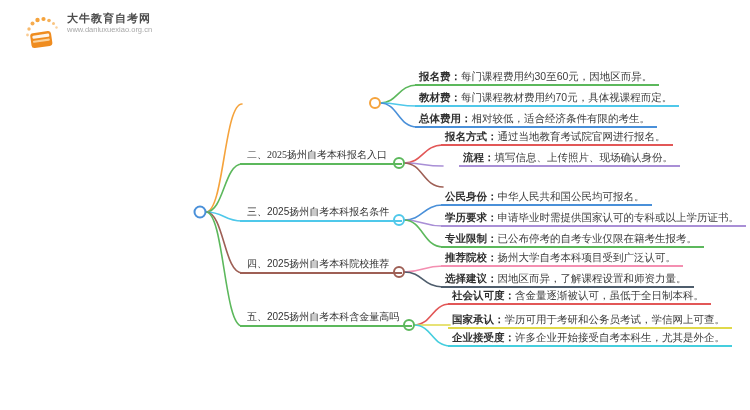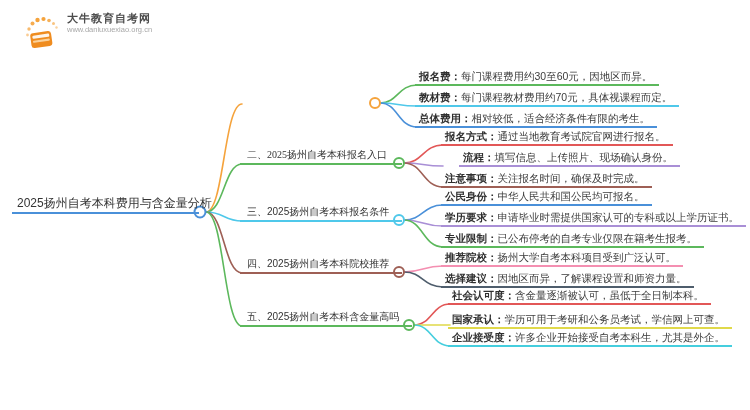--- a/index.html
+++ b/index.html
@@ -98,34 +98,32 @@
     </g>
 
     <circle cx="200" cy="212" r="5.5" fill="#ffffff" stroke="#4a90d9" stroke-width="2"></circle>
     <circle cx="375" cy="103" r="5" fill="#ffffff" stroke="#f5a33c" stroke-width="2"></circle>
     <circle cx="399" cy="163" r="5" fill="#ffffff" stroke="#5cb85c" stroke-width="2"></circle>
     <circle cx="399" cy="220" r="5" fill="#ffffff" stroke="#4fc8ea" stroke-width="2"></circle>
     <circle cx="399" cy="272" r="5" fill="#ffffff" stroke="#9e5f55" stroke-width="2"></circle>
     <circle cx="409" cy="325" r="5" fill="#ffffff" stroke="#5cb85c" stroke-width="2"></circle>
   </svg>
 
-  <div class="node root-node" style="border-bottom-color: rgb(74, 144, 217);">2025扬州自考本科费用与含金量分析</div>
 
   <div class="node branch-node" style="left: 240px; top: 146px; width: 155px; border-bottom-color: rgb(92, 184, 92); font-family: Liberation Serif, serif;">二、2025扬州自考本科报名入口</div>
   <div class="node branch-node" style="left: 240px; top: 203px; width: 155px; border-bottom-color: rgb(79, 200, 234);">三、2025扬州自考本科报名条件</div>
   <div class="node branch-node" style="left: 240px; top: 255px; width: 155px; border-bottom-color: rgb(158, 95, 85);">四、2025扬州自考本科院校推荐</div>
   <div class="node branch-node" style="left: 240px; top: 308px; width: 165px; border-bottom-color: rgb(92, 184, 92);">五、2025扬州自考本科含金量高吗</div>
 
   <div class="node leaf-node" style="left: 415px; top: 68px; border-bottom-color: rgb(92, 184, 92);"><b>报名费：</b><span>每门课程费用约30至60元，因地区而异。</span></div>
   <div class="node leaf-node" style="left: 415px; top: 89px; border-bottom-color: rgb(79, 200, 234);"><b>教材费：</b><span>每门课程教材费用约70元，具体视课程而定。</span></div>
   <div class="node leaf-node" style="left: 415px; top: 110px; border-bottom-color: rgb(74, 144, 217);"><b>总体费用：</b><span>相对较低，适合经济条件有限的考生。</span></div>
 
   <div class="node leaf-node" style="left: 441px; top: 128px; border-bottom-color: rgb(226, 87, 87);"><b>报名方式：</b><span>通过当地教育考试院官网进行报名。</span></div>
   <div class="node leaf-node" style="left: 459px; top: 149px; border-bottom-color: rgb(169, 143, 214);"><b>流程：</b><span>填写信息、上传照片、现场确认身份。</span></div>
-  <div class="node leaf-node" style="left: 441px; top: 170px; border-bottom-color: rgb(158, 95, 85);"><b>注意事项：</b><span>关注报名时间，确保及时完成。</span></div>
 
   <div class="node leaf-node" style="left: 441px; top: 188px; border-bottom-color: rgb(74, 144, 217);"><b>公民身份：</b><span>中华人民共和国公民均可报名。</span></div>
   <div class="node leaf-node" style="left: 441px; top: 209px; border-bottom-color: rgb(169, 143, 214);"><b>学历要求：</b><span>申请毕业时需提供国家认可的专科或以上学历证书。</span></div>
   <div class="node leaf-node" style="left: 441px; top: 230px; border-bottom-color: rgb(92, 184, 92);"><b>专业限制：</b><span>已公布停考的自考专业仅限在籍考生报考。</span></div>
 
   <div class="node leaf-node" style="left: 441px; top: 249px; border-bottom-color: rgb(244, 143, 177);"><b>推荐院校：</b><span>扬州大学自考本科项目受到广泛认可。</span></div>
   <div class="node leaf-node" style="left: 441px; top: 270px; border-bottom-color: rgb(78, 93, 108);"><b>选择建议：</b><span>因地区而异，了解课程设置和师资力量。</span></div>
 
   <div class="node leaf-node" style="left: 448px; top: 287px; border-bottom-color: rgb(226, 87, 87);"><b>社会认可度：</b><span>含金量逐渐被认可，虽低于全日制本科。</span></div>
   <div class="node leaf-node" style="left: 448px; top: 311px; border-bottom-color: rgb(224, 217, 74);"><b>国家承认：</b><span>学历可用于考研和公务员考试，学信网上可查。</span></div>

